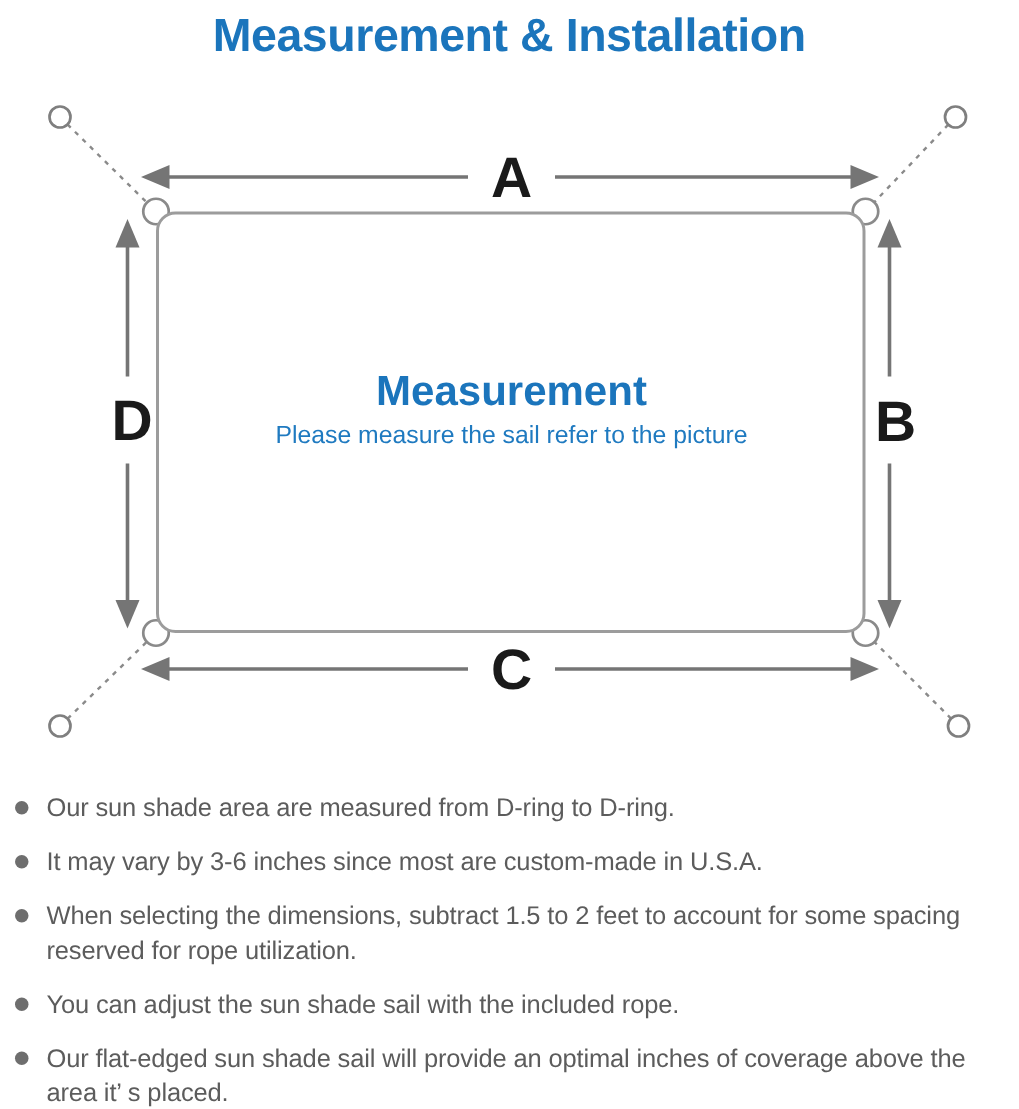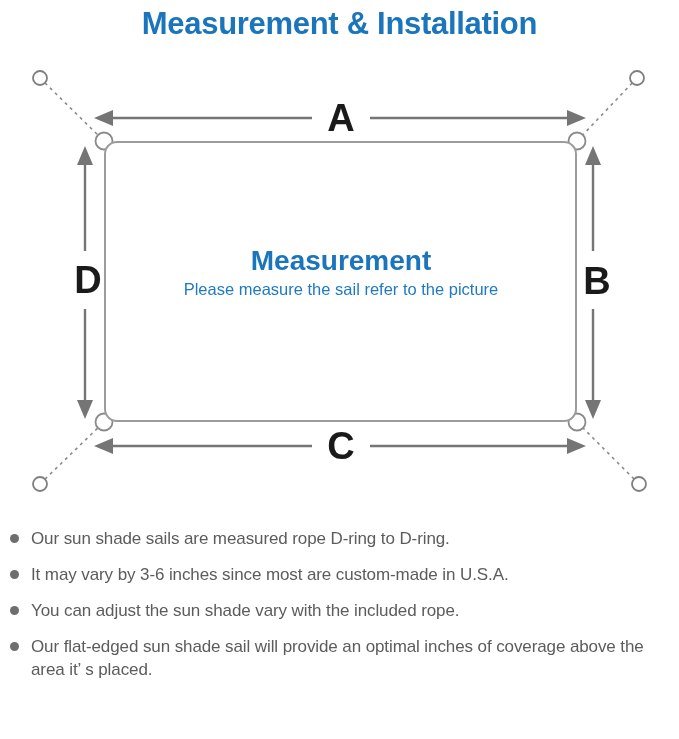--- a/index.html
+++ b/index.html
@@ -160,32 +160,36 @@
       <text class="dim-label" x="597" y="233">B</text>
 
       <text class="center-title" x="341" y="209">Measurement</text>
       <text class="center-sub" x="341" y="234">Please measure the sail refer to the picture</text>
     </svg>
   </div>
 
   <ul class="notes">
   <li class="note">
     <span class="dot"></span>
-    <span class="note-text">Our sun shade sails are measured rope D-ring to D-ring.</span>
+    <span class="note-text">Our sun shade area are measured from D-ring to D-ring.</span>
   </li>
 
   <li class="note">
     <span class="dot"></span>
     <span class="note-text">It may vary by 3-6 inches since most are custom-made in U.S.A.</span>
   </li>
 
+  <li class="note">
+    <span class="dot"></span>
+    <span class="note-text">When selecting the dimensions, subtract 1.5 to 2 feet to account for some spacing reserved for rope utilization.</span>
+  </li>
 
   <li class="note">
     <span class="dot"></span>
-    <span class="note-text">You can adjust the sun shade vary with the included rope.</span>
+    <span class="note-text">You can adjust the sun shade sail with the included rope.</span>
   </li>
 
   <li class="note">
     <span class="dot"></span>
     <span class="note-text">Our flat-edged sun shade sail will provide an optimal inches of coverage above the area it’ s placed.</span>
   </li>
 </ul>
 
 </div>
 

